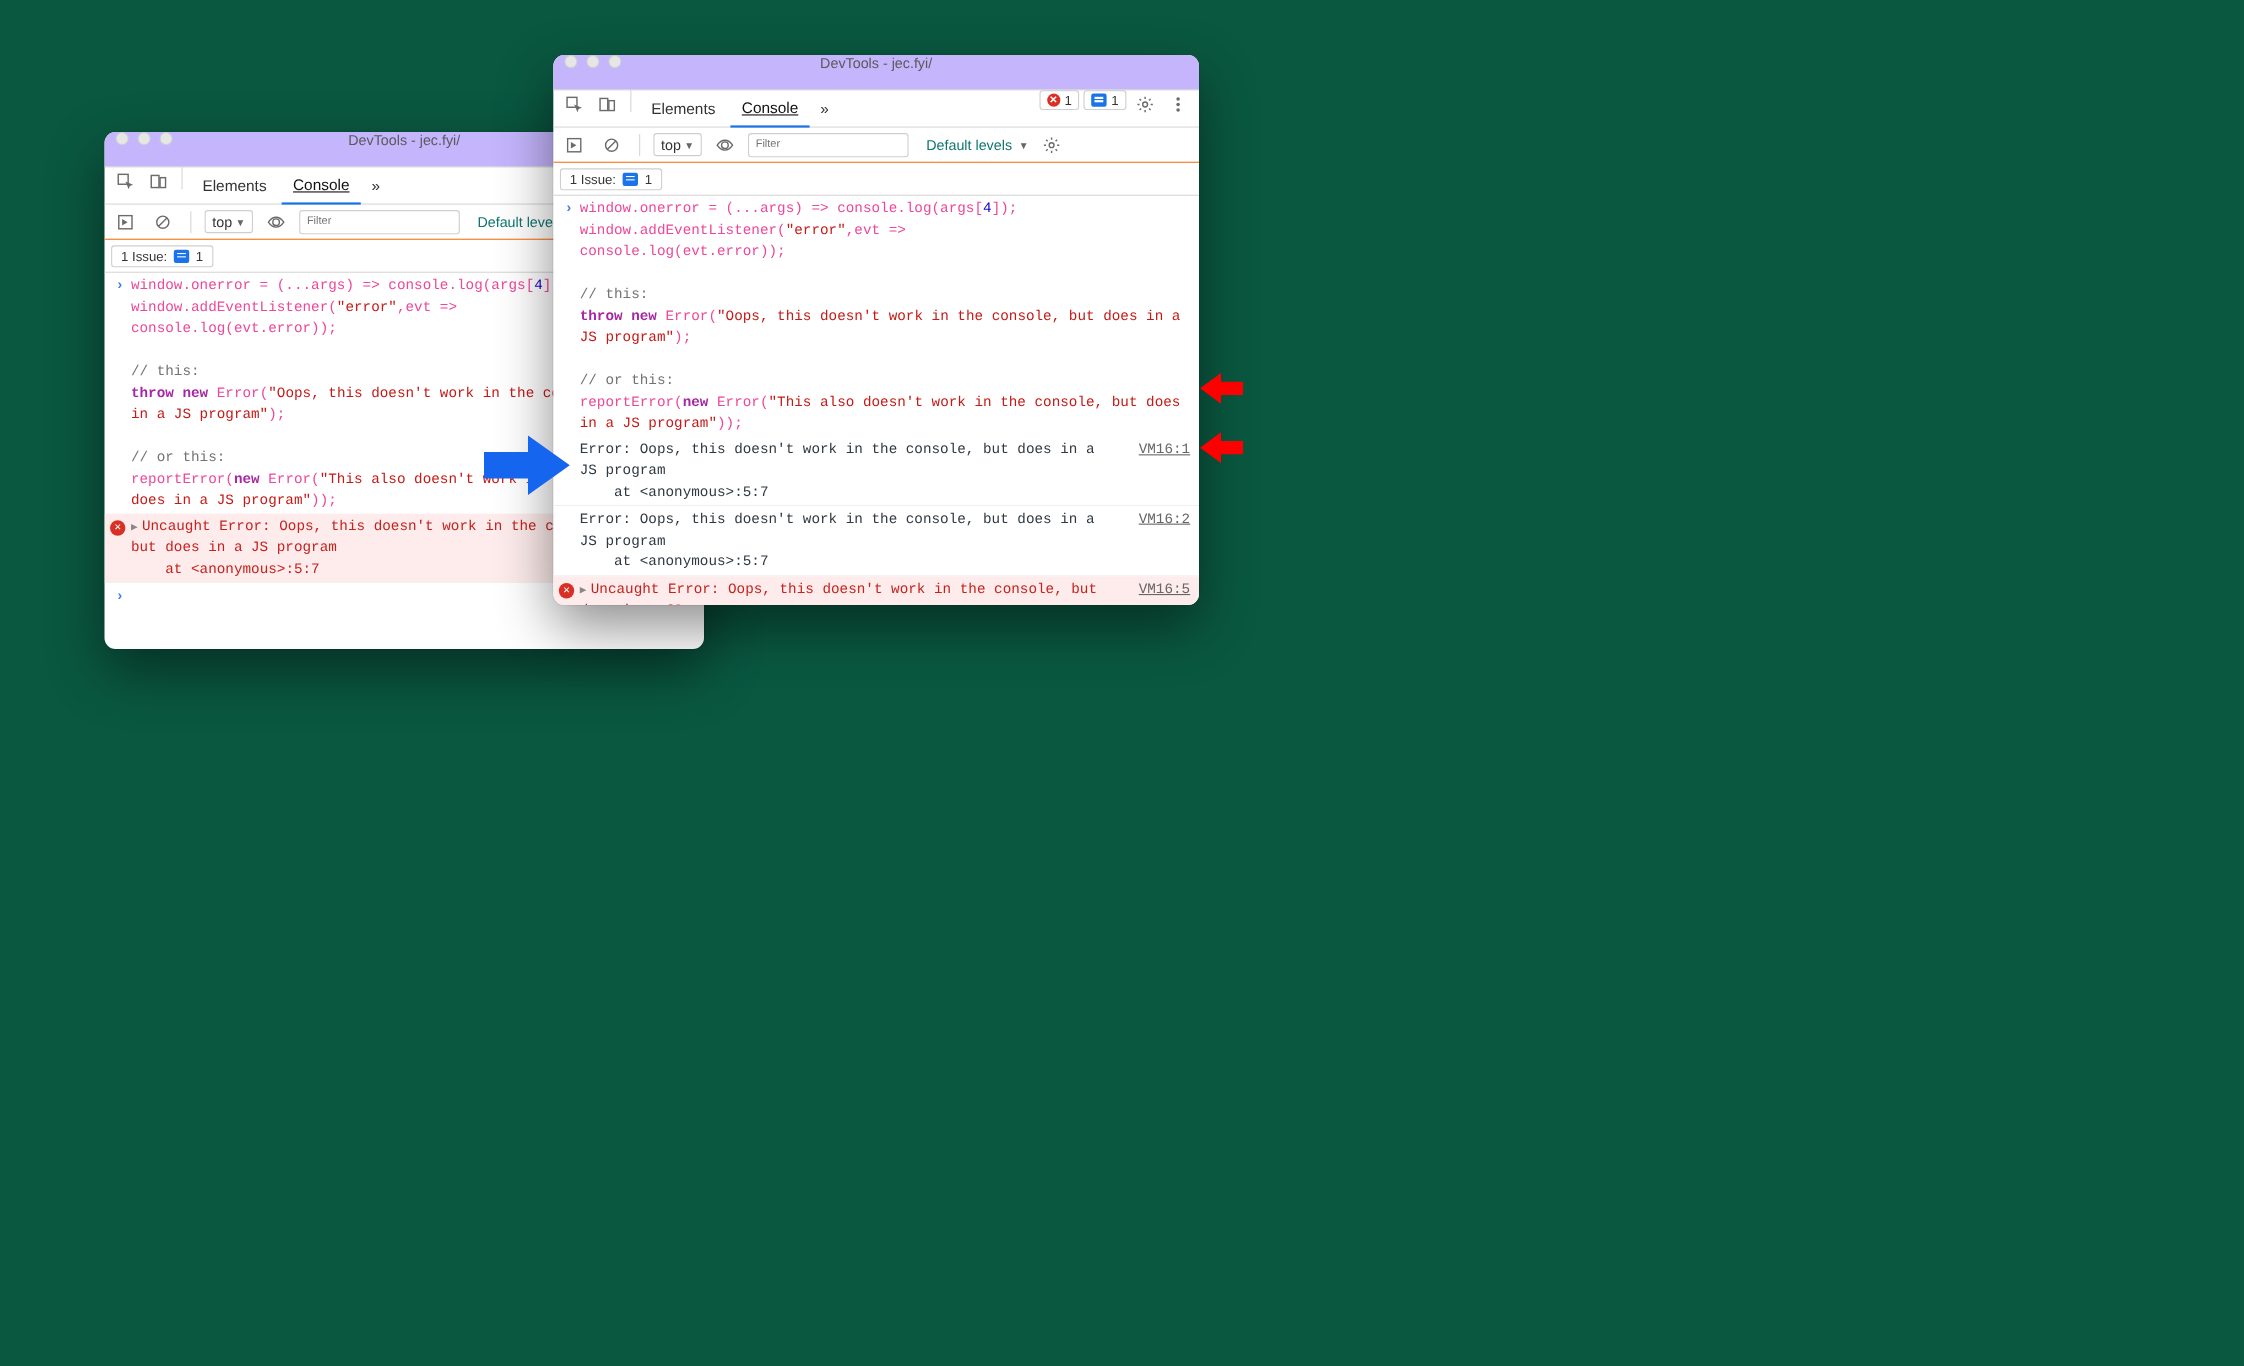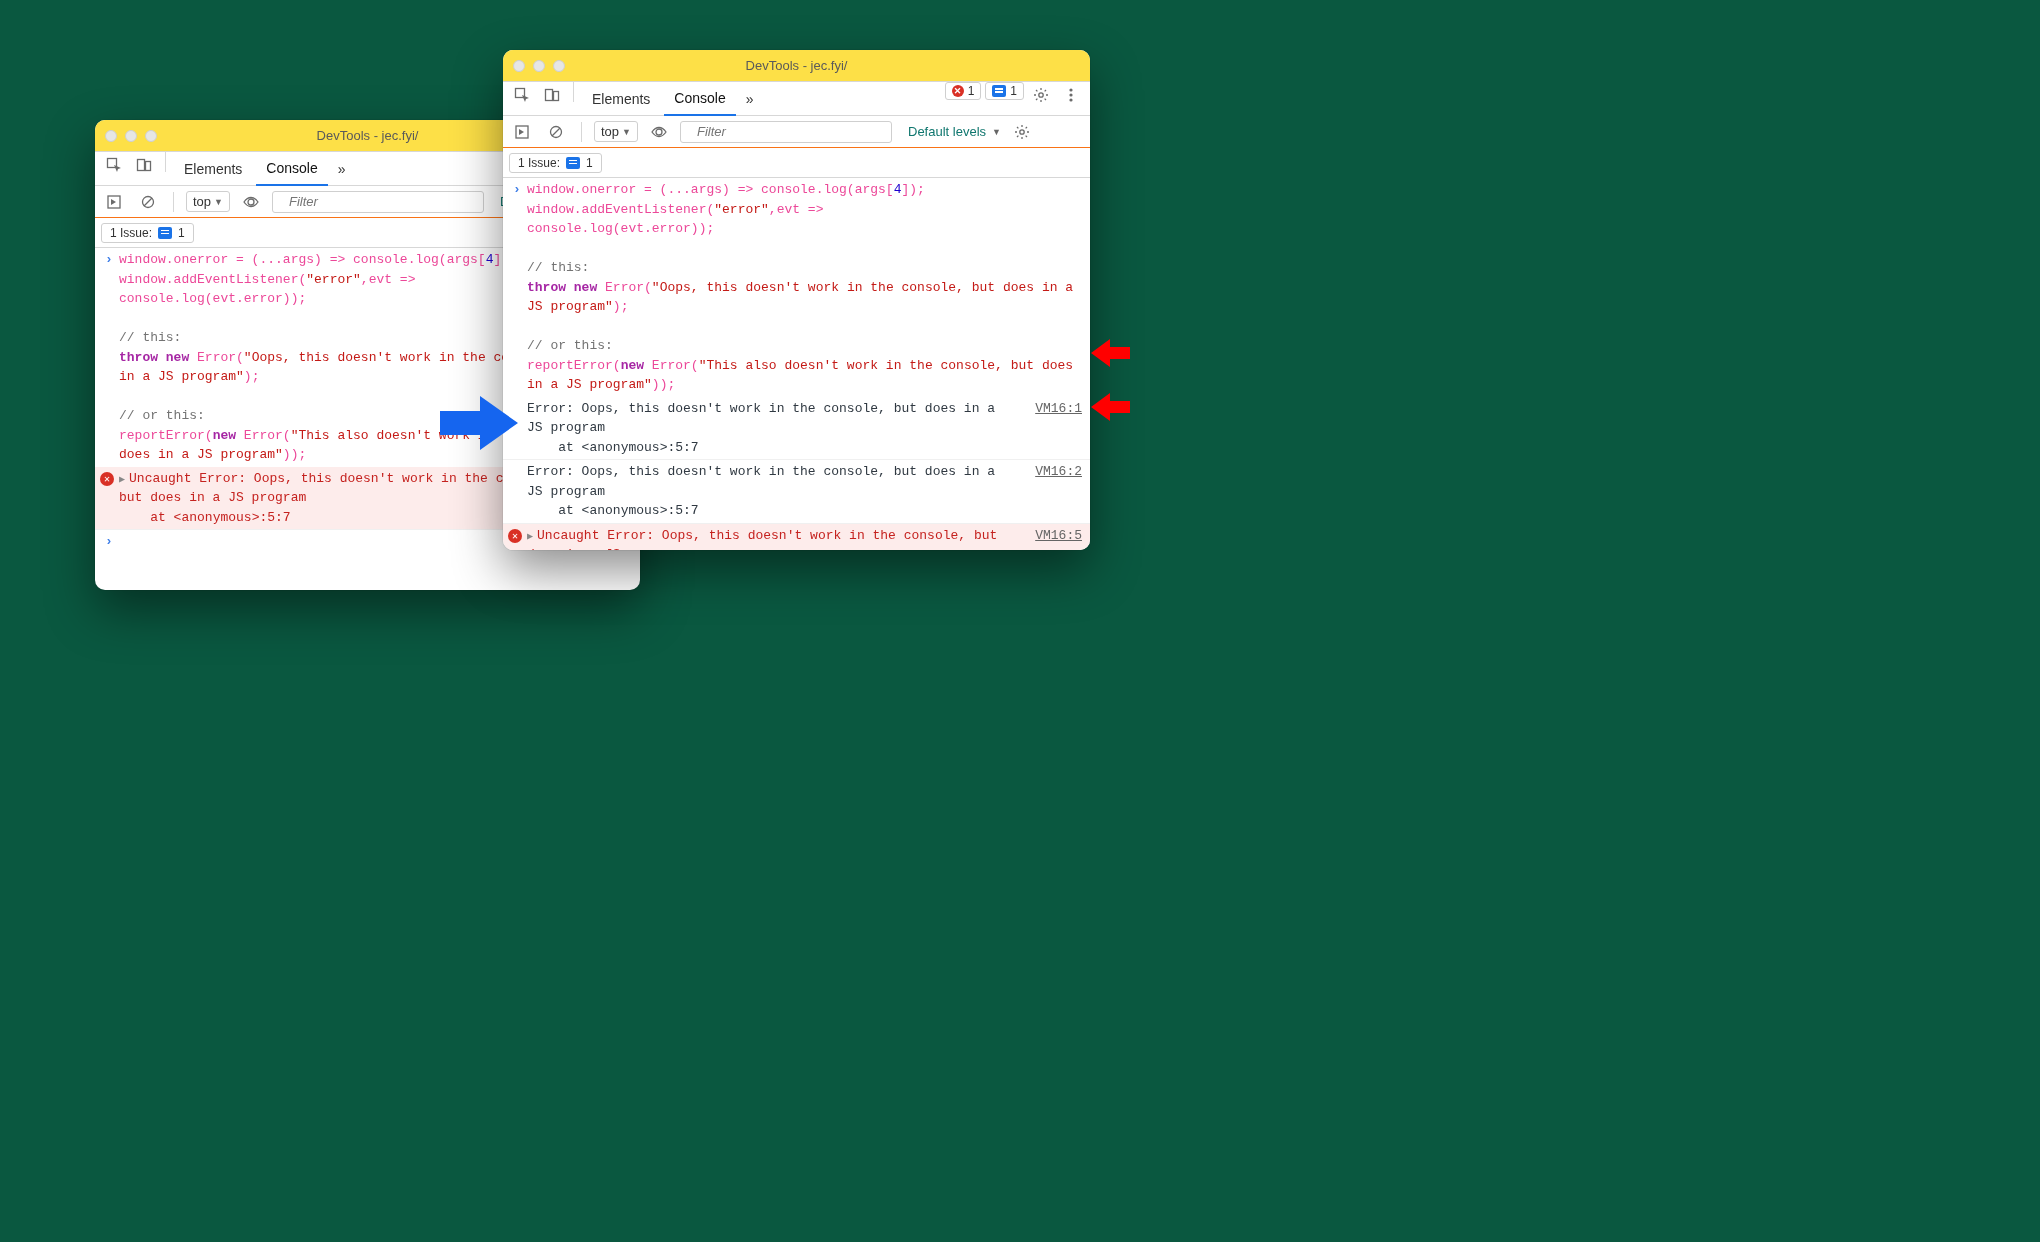--- a/index.html
+++ b/index.html
@@ -17,23 +17,23 @@
     position: absolute;
     background: #fff;
     border-radius: 10px;
     box-shadow: 0 20px 50px rgba(0,0,0,.45), 0 0 0 1px rgba(0,0,0,.05);
     overflow: hidden;
     display: flex;
     flex-direction: column;
   }
   .titlebar {
     height: 32px;
-    background: #fde047;
+    background: #c4b5fd;
     display: flex;
-    align-items: center;
+    align-items: flex-start;
     padding: 0 10px;
     position: relative;
     border-bottom: 1px solid #d7d7d7;
     flex: 0 0 auto;
     text-decoration: underline;
   }
   .traffic { display: flex; gap: 8px; align-items: center; }
   .traffic span {
     width: 12px; height: 12px; border-radius: 50%;
     background: #e6e6e6; border: 1px solid #cfcfcf;
@@ -60,20 +60,21 @@
   }
   .vdiv { width: 1px; height: 20px; background: #d7d7d7; margin: 0 4px; }
   .tab {
     padding: 0 10px; height: 34px; display: flex; align-items: center;
     color: #333; cursor: default;
   }
   .tab.active {
     color: #111;
     border-bottom: 2px solid #1a73e8;
     font-weight: 500;
+    text-decoration: underline;
   }
   .badge {
     display: inline-flex; align-items: center; gap: 4px;
     border: 1px solid #cfcfcf; border-radius: 3px;
     padding: 1px 6px; font-size: 12px; color: #333; background: #fff;
   }
   .badge .dot {
     width: 12px; height: 12px; border-radius: 50%; display: inline-flex;
     align-items: center; justify-content: center; color: #fff; font-size: 9px; font-weight: bold;
   }
@@ -88,21 +89,21 @@
     display: flex; align-items: center; gap: 8px; padding: 0 6px;
     font-size: 13px; color: #333;
     flex: 0 0 auto;
   }
   .select { display:inline-flex; align-items:center; gap:3px; padding:2px 6px; border:1px solid #cfcfcf; border-radius:3px; background:#fff; }
   .select::after { content:"▼"; font-size:9px; color:#666; }
   .lvls { display:inline-flex; align-items:center; gap:3px; color:#0f766e; }
   .lvls::after { content:"▼"; font-size:9px; color:#666; margin-left:3px; }
   .input {
     border: 1px solid #cfcfcf; border-radius: 3px; height: 22px;
-    padding: 0 16px; font-size: 13px; color: #333; min-width: 120px; font-style: italic;
+    padding: 0 6px; font-size: 10px; color: #333; min-width: 120px;
   }
   .issuebar {
     height: 30px; border-bottom: 1px solid #d7d7d7;
     display:flex; align-items:center; padding: 0 6px; gap:8px;
     flex: 0 0 auto;
   }
   .issuepill {
     display:inline-flex; align-items:center; gap:6px; border:1px solid #cfcfcf;
     border-radius:3px; padding:2px 8px; font-size:12px; color:#333;
   }

